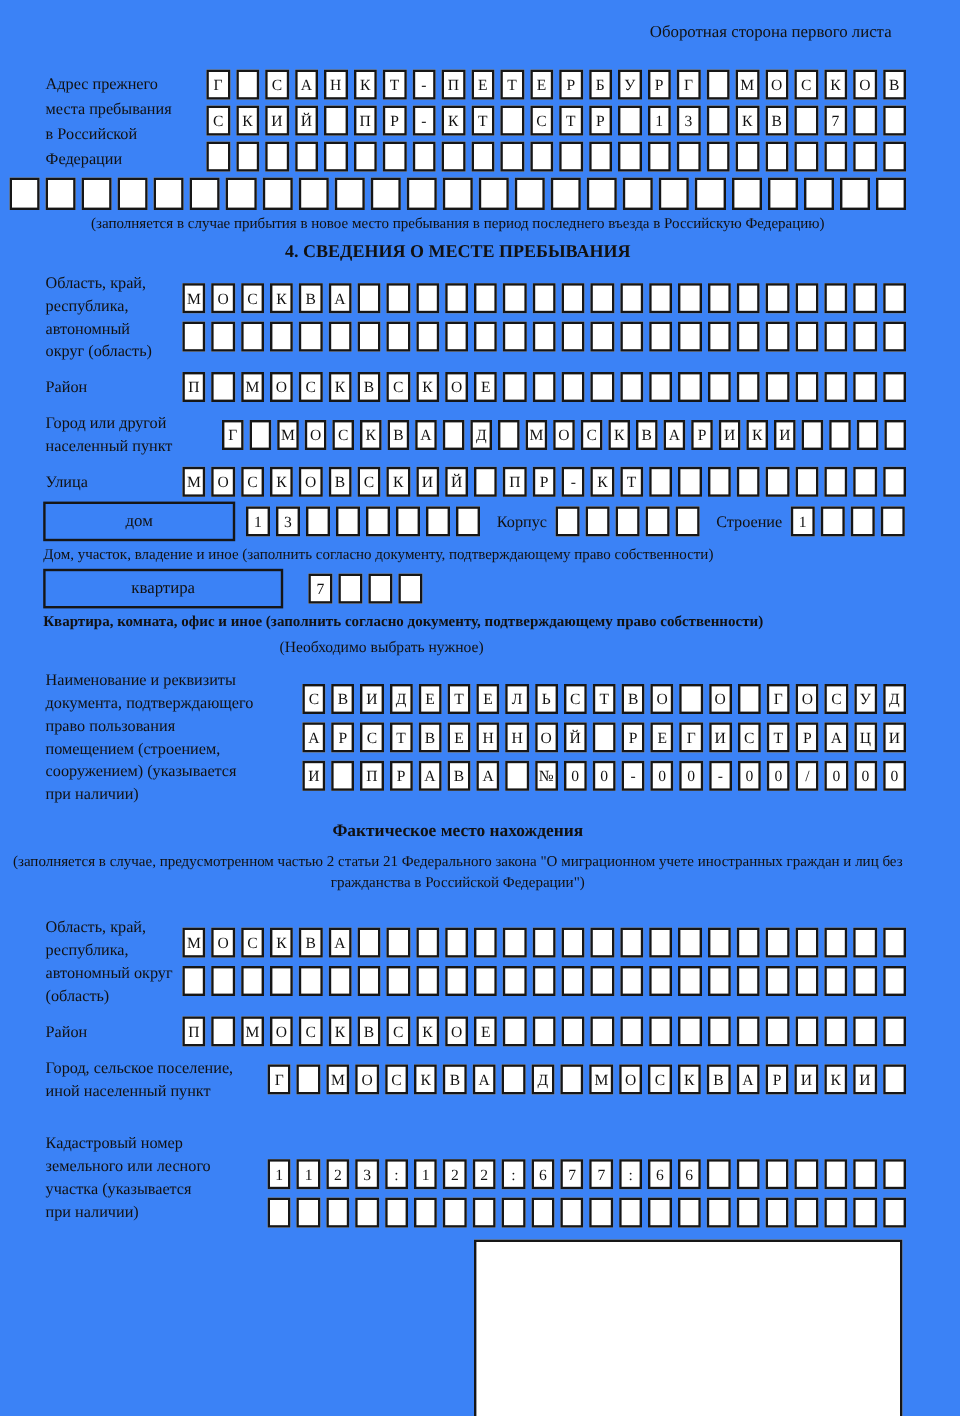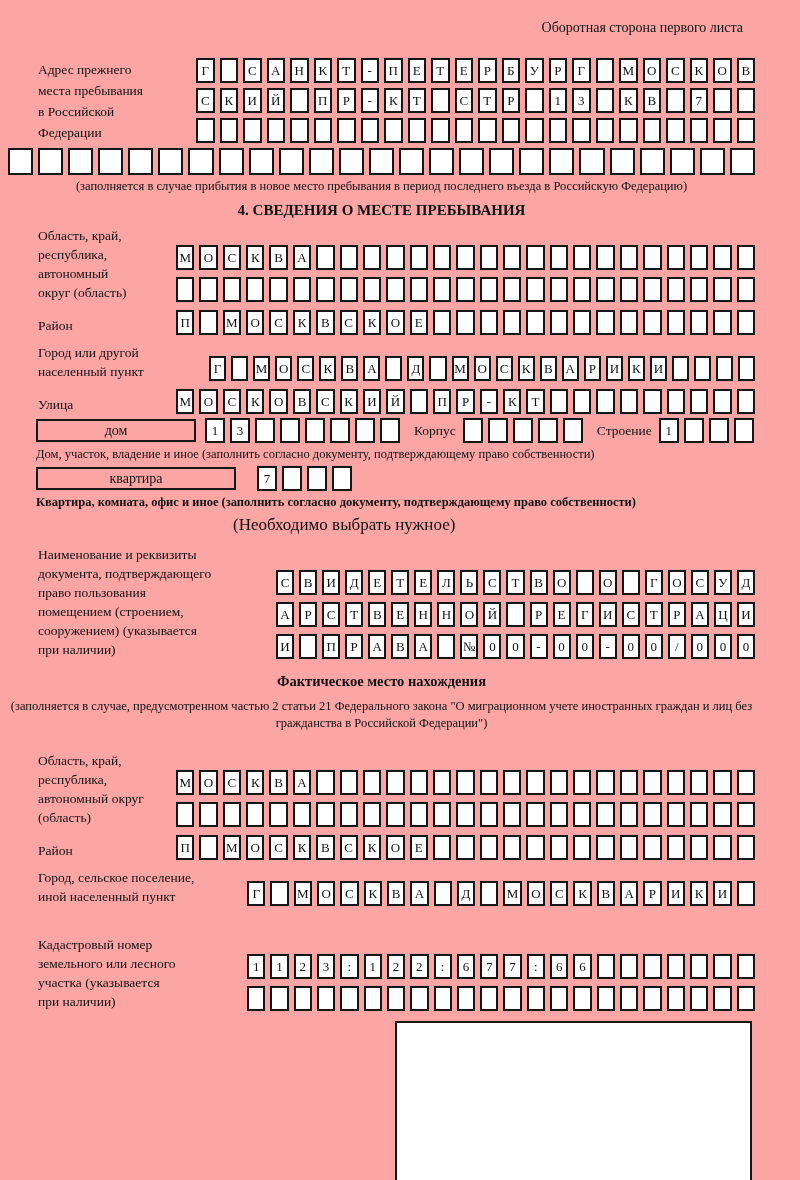--- a/index.html
+++ b/index.html
@@ -1,29 +1,29 @@
 <!DOCTYPE html>
 <html><head>
 <meta charset="utf-8">
 <style>
   * { margin:0; padding:0; box-sizing:border-box; }
   html,body { background:#fff; }
   .page {
     position:relative;
     width:800px; height:1180px;
-    background:#fca5a5;
+    background:#3b82f6;
     color:#111;
     font-family:"Liberation Serif","DejaVu Serif",serif;
     padding:0 45px 0 8px;
     overflow:hidden;
   }
   .header-note { padding-top:20px; text-align:right; font-size:14px; padding-right:12px; }
 
   
-  .frow { display:flex; align-items:flex-end;gap:24px; }
+  .frow { display:flex; align-items:center; }
   .flabel {
     flex:0 0 144px; padding-left:30px;
     font-size:13.5px; line-height:19px; white-space:pre-line;
   }
   .flabel.addr-label { flex:0 0 164px; line-height:21px; }
   .flabel.wide { flex:0 0 177px; }
   .flabel.xwide { flex:0 0 215px; }
   .flabel.doc { flex:0 0 244px; }
   .stack { flex:1; display:flex; flex-direction:column; gap:5px; }
 
@@ -42,38 +42,38 @@
 
   .caption { font-size:12.5px; line-height:15px; margin-top:4px; }
   .caption.center { text-align:center; }
   .section-title { text-align:center; font-weight:bold; font-size:15px; margin:8px 0 7px; }
 
   .mb10 { margin-bottom:20px; } .mb8 { margin-bottom:8px; }
 
   
   .inline-row { display:flex; align-items:center; margin-top:4px; }
   .wide-box {
-    border:2px solid #161616; height:23px;
+    border:2px solid #161616; height:33px;
     display:flex; align-items:center; justify-content:center;
     font-size:14px;
   }
   .dom-box { width:160px; margin-left:28px; margin-right:9px; }
   .kv-box  { width:200px; margin-left:28px; margin-right:21px; }
   .mid-label { font-size:13.5px; margin:0 7px 0 14px; }
 
   
   .mesto-row { display:flex; align-items:center; margin-top:8px; }
   .mesto-label { padding-left:30px; font-size:13.5px; }
   .checkbox {
     width:22px; height:26px; border:2px solid #161616;
     display:flex; align-items:center; justify-content:center;
     font-size:13px; margin:0 10px 0 16px;
   }
   .opt-label { font-size:13.5px; }
-  .mesto-caption { font-size:17px; margin:5px 0 10px 225px; }
+  .mesto-caption { font-size:13px; margin:5px 0 10px 225px; }
 
   
   .fact-title { text-align:center; font-weight:bold; font-size:14.5px; margin:14px 0 8px; }
   .fact-caption { text-align:center; font-size:12.5px; line-height:16.5px; margin-bottom:20px; }
 
   
   .stamp-box {
     width:357px; height:174px; border:2px solid #161616;
     margin:10px 0 0 387px; background:#fff;
   }

